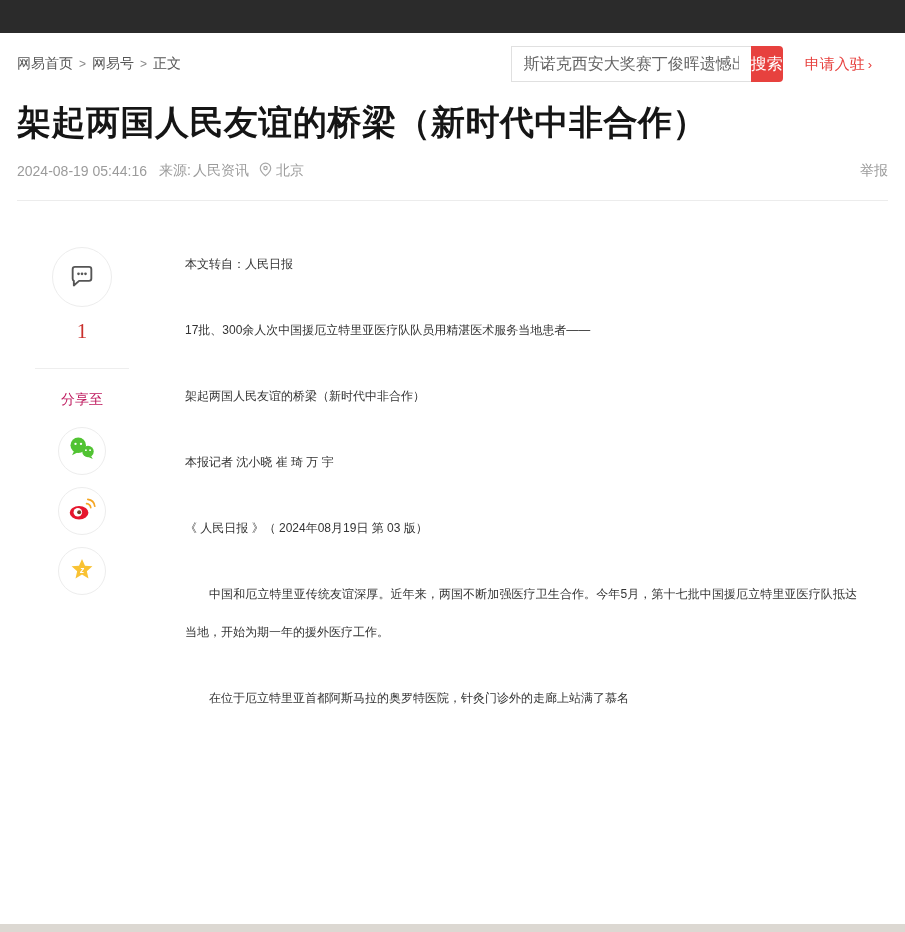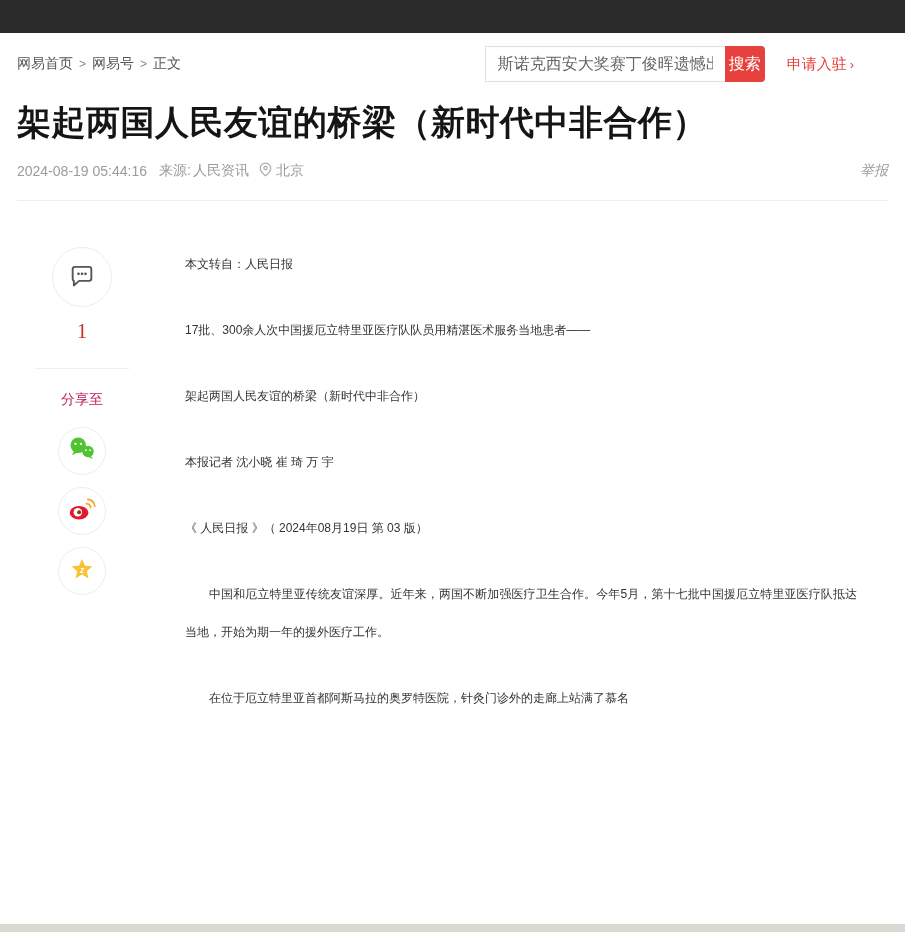--- a/index.html
+++ b/index.html
@@ -8,55 +8,55 @@
     font-family:"Liberation Sans", sans-serif;
     background:#ffffff;
     color:#333;
     position:relative;
     overflow:hidden;
   }
   .topbar { height:33px; background:#2b2b2b; width:100%; }
 
   .header {
     display:flex; align-items:center; justify-content:space-between;
-    padding:13px 23px 12px 17px;
+    padding:13px 5px 12px 17px;
   }
   .breadcrumb { font-size:14px; color:#555; display:flex; align-items:center; }
   .breadcrumb a { color:#555; text-decoration:none; cursor:pointer; }
   .crumb-sep { margin:0 6px; color:#888; font-size:12px; }
   .header-right { display:flex; align-items:center; }
   .searchbox { display:flex; align-items:stretch; height:36px; }
   .searchbox input {
     width:240px; height:36px; border:1px solid #e0e0e0; border-right:none;
     padding:0 12px; font-size:16px; color:#666; outline:none;
     font-family:"Liberation Sans", sans-serif;
   }
   .search-btn {
-    width:40px; height:36px; background:#e7413e; color:#fff; border:none;
+    width:32px; height:36px; background:#e7413e; color:#fff; border:none;
     font-size:16px; cursor:pointer; border-radius:0 4px 4px 0;
     font-family:"Liberation Sans", sans-serif;
   }
   .apply-link {
     margin-left:22px; margin-right:28px; color:#e7413e; font-size:15px;
     text-decoration:none; cursor:pointer; white-space:nowrap;
   }
   .apply-link .chev { font-size:13px; margin-left:3px; }
 
   .article-title {
     font-size:34px; font-weight:bold; color:#151515;
     padding:6px 17px 0 17px; letter-spacing:0.5px; line-height:1.35;
   }
   .meta-row {
     display:flex; justify-content:space-between; align-items:center;
     padding:16px 17px 0 17px; font-size:14px; color:#9b9b9b;
   }
   .meta-left { display:flex; align-items:center; gap:2px; }
   .meta-left .gap { display:inline-block; width:8px; }
   .pin-icon { display:inline-block; vertical-align:-2px; margin:0 2px 0 8px; }
-  .report-link { color:#9b9b9b; text-decoration:none; cursor:pointer;font-style:italic; }
+  .report-link { color:#9b9b9b; text-decoration:none; cursor:pointer; }
   .top-divider { border-top:1px solid #ececec; margin:20px 17px 0 17px; }
 
   .content { display:flex; padding:44px 0 0 17px; }
   .side-rail { width:130px; flex:0 0 130px; display:flex; flex-direction:column; align-items:center; padding-top:2px; }
   .circle-btn {
     border-radius:50%; background:#fff; border:1px solid #ededed;
     display:flex; align-items:center; justify-content:center; cursor:pointer;
   }
   .comment-btn { width:60px; height:60px; }
   .comment-count {

